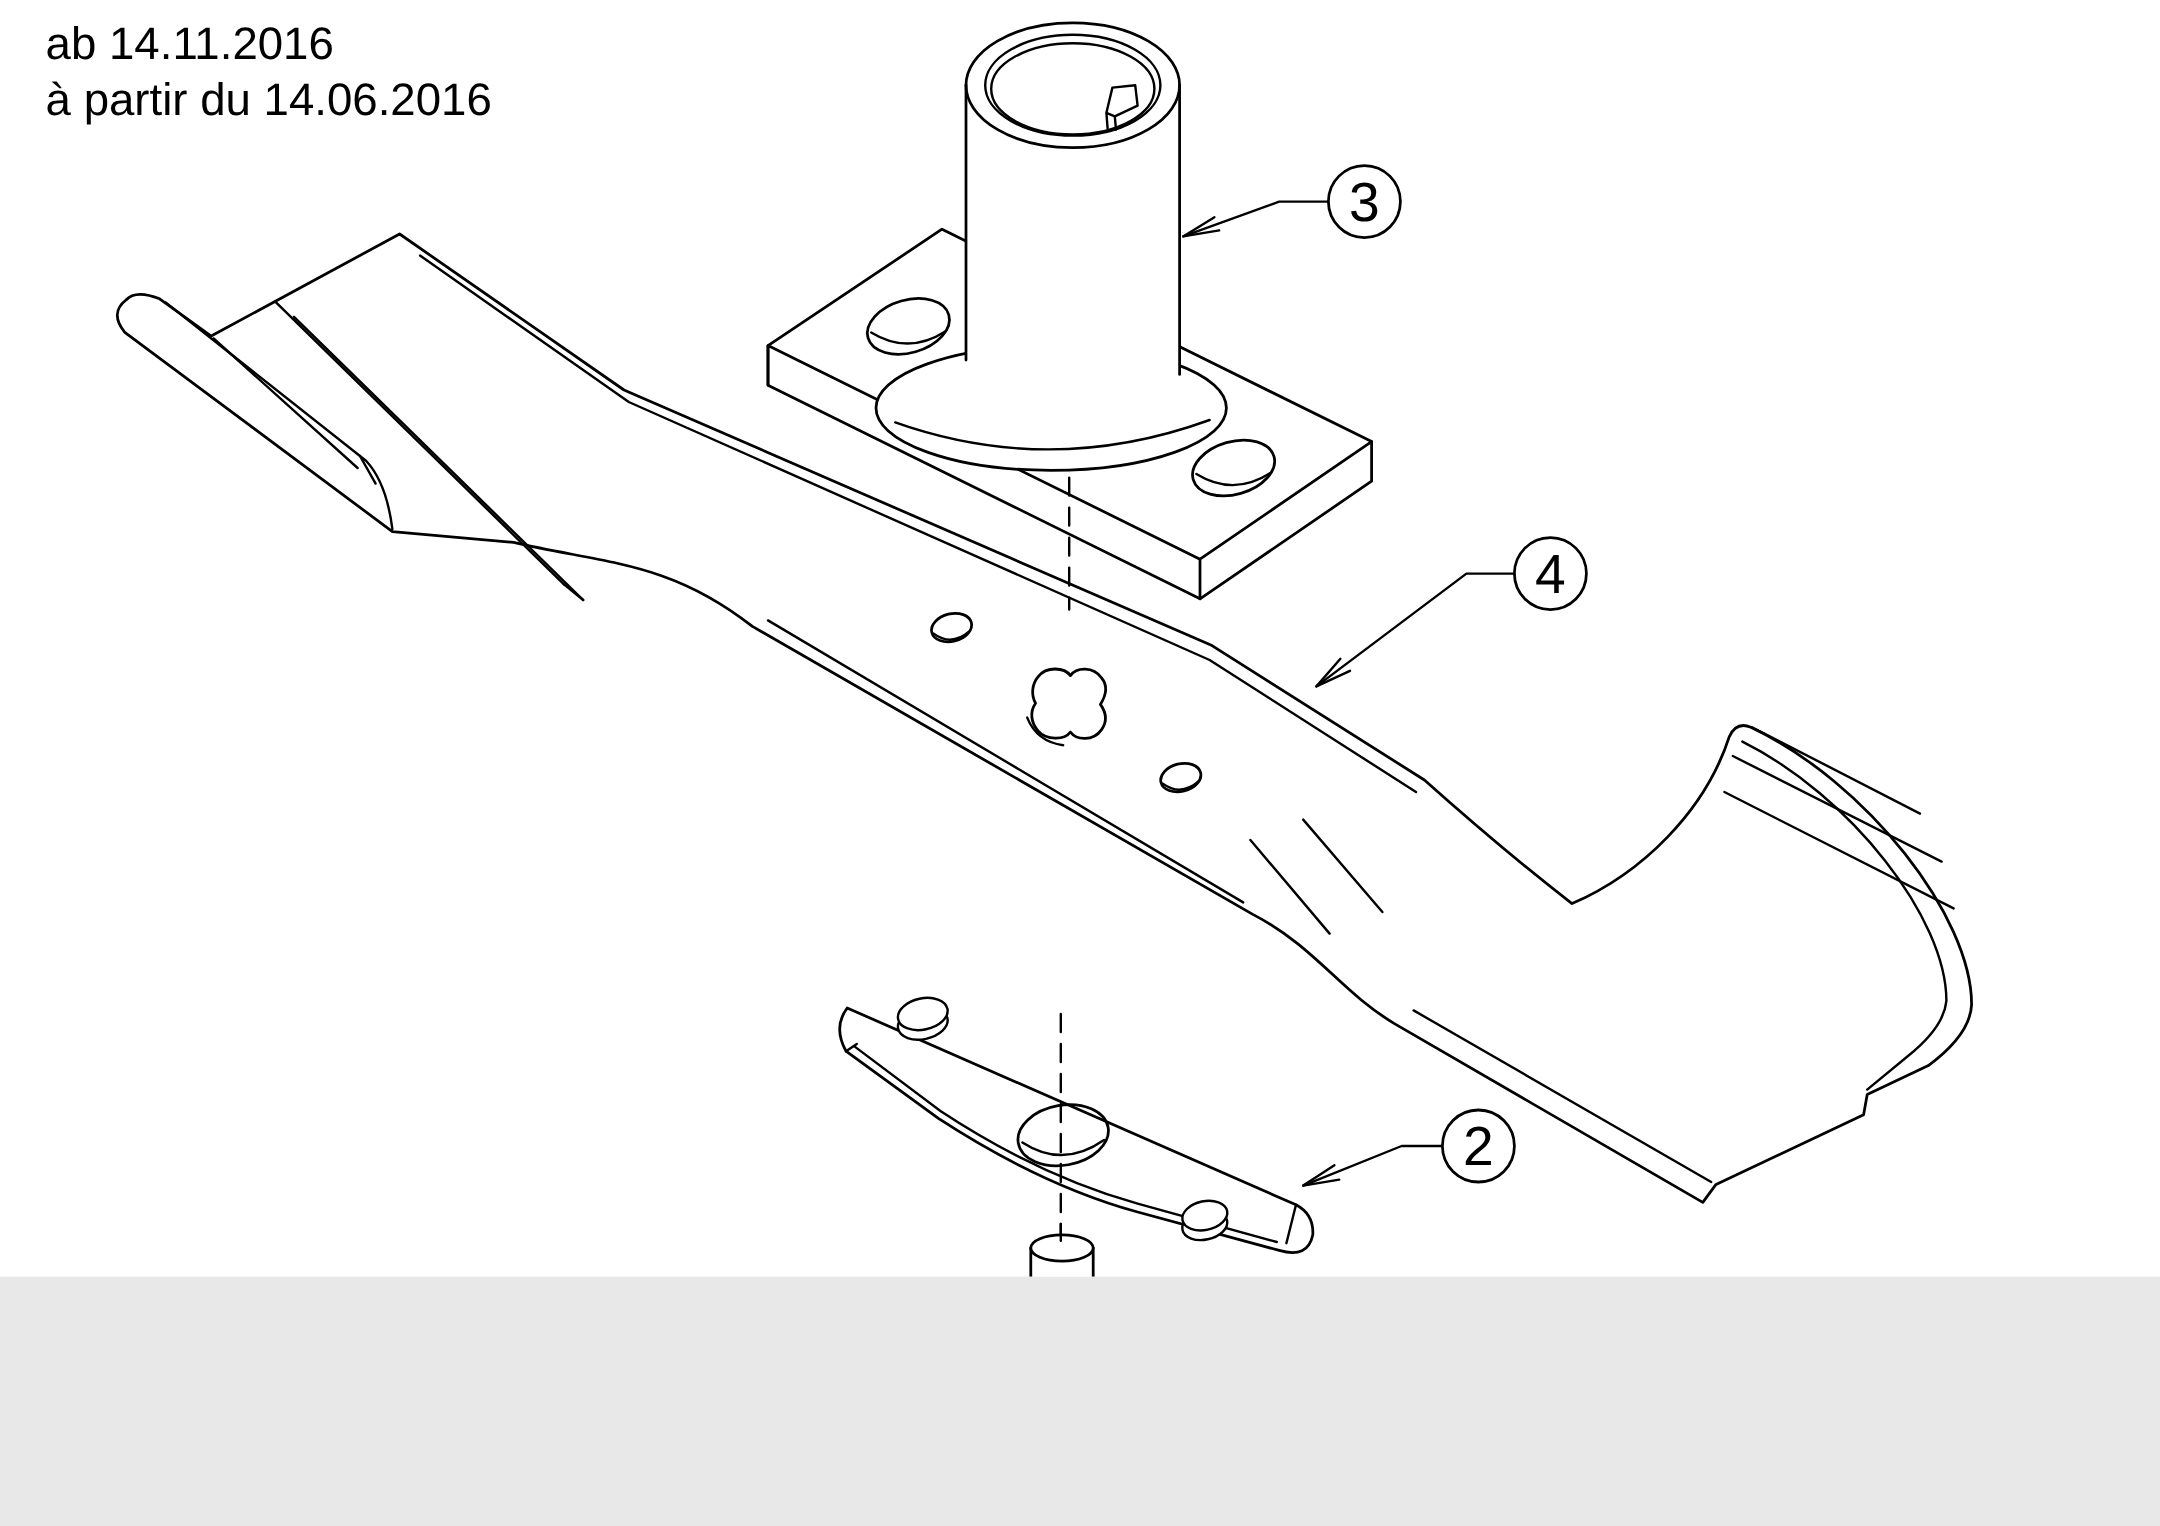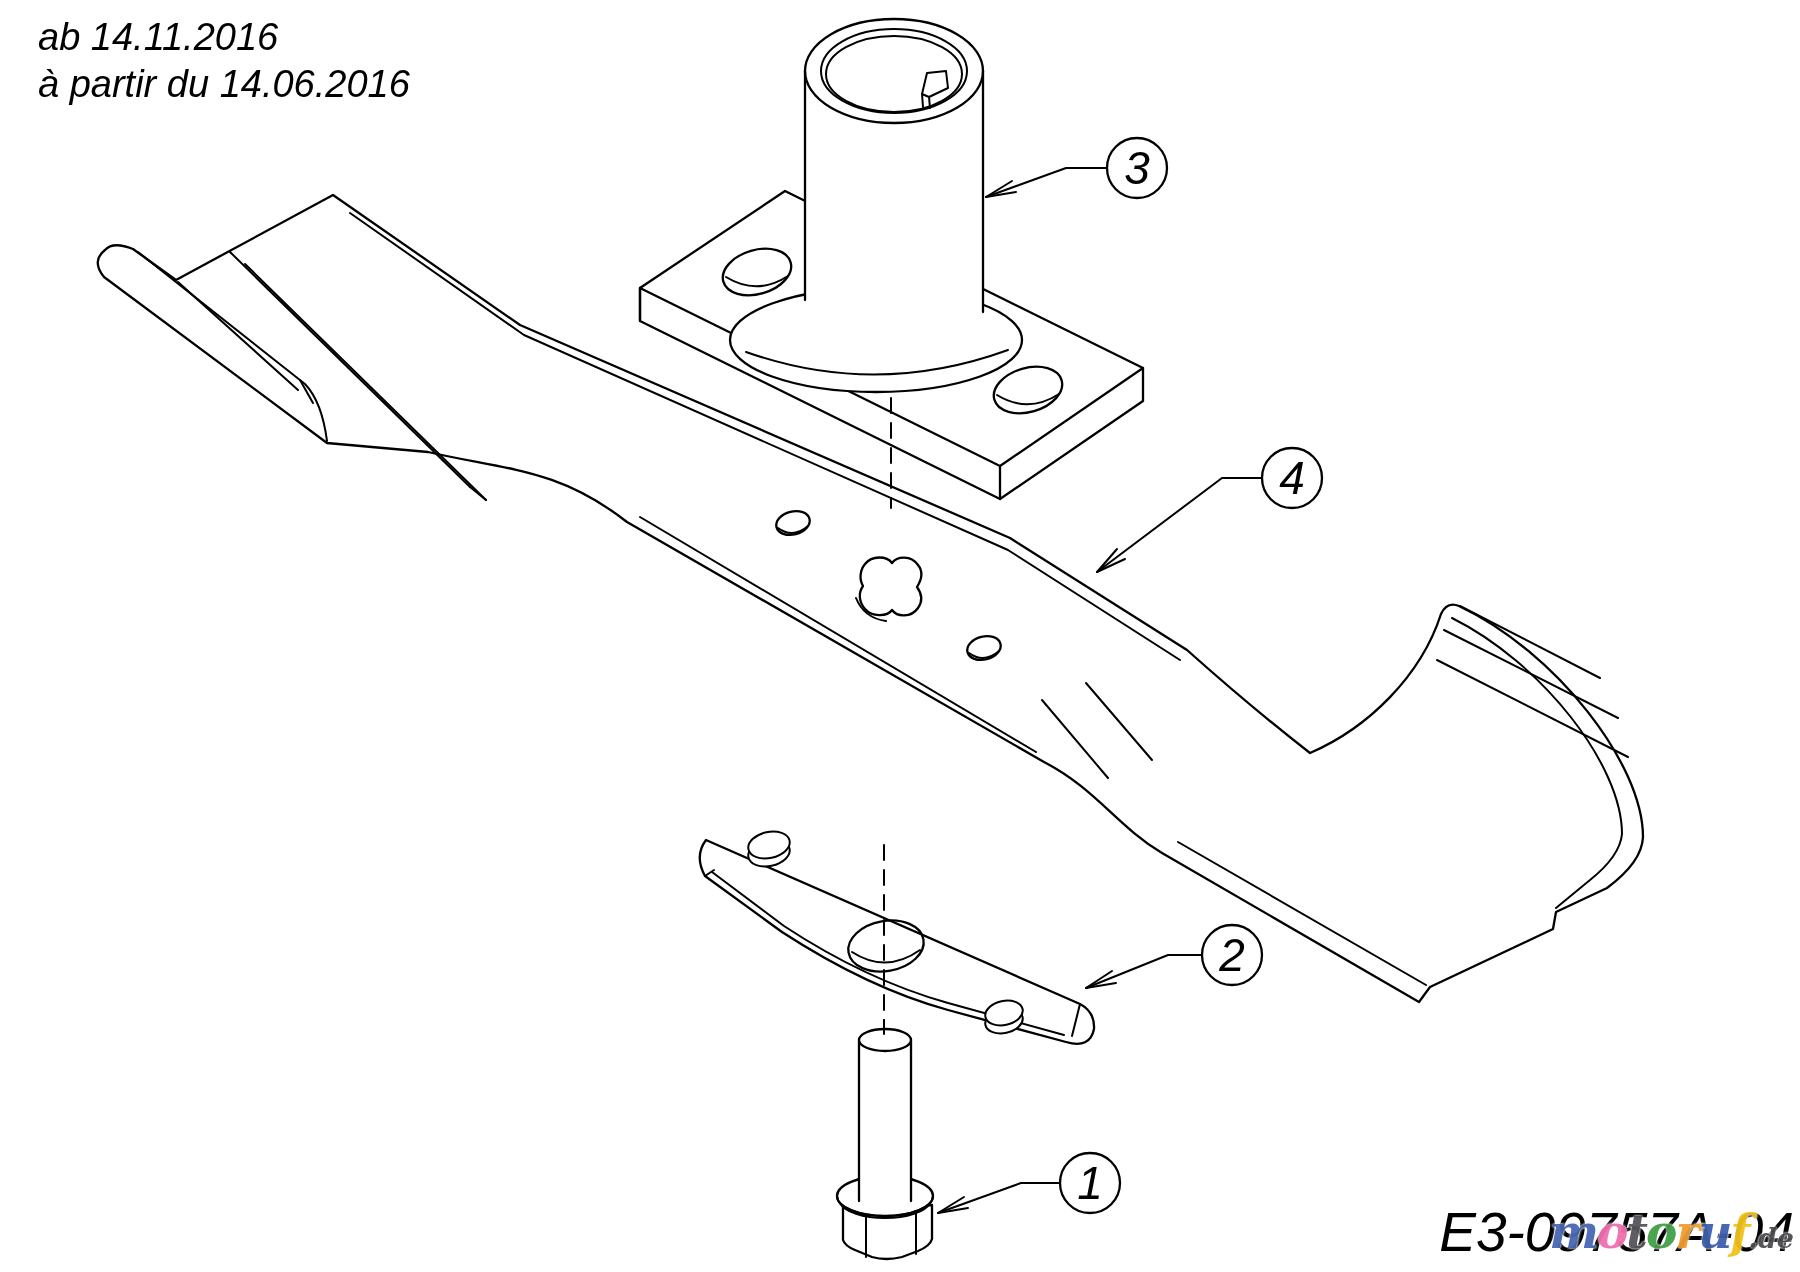--- a/index.html
+++ b/index.html
@@ -1,20 +1,19 @@
 <!DOCTYPE html>
 <html><head>
 <meta charset="utf-8">
 <style>
   html,body { margin:0; padding:0; background:#e8e8e8; }
   .stage {
-    position:relative; width:1800px; height:1272px; margin:0 auto;
+    position:relative; width:1800px; height:1064px; margin:0 auto;
     background:#ffffff; overflow:hidden;
     font-family:"Liberation Sans", sans-serif;
-    font-style:italic;
   }
   .stage svg { position:absolute; left:0; top:0; }
   .validity-note {
     position:absolute; left:38px; top:14px;
     font-size:38px; line-height:47px; color:#000;
   }
   .drawing-number {
     position:absolute; right:6px; top:1200px;
     font-size:55px; color:#000; letter-spacing:0px; z-index:2;
   }

